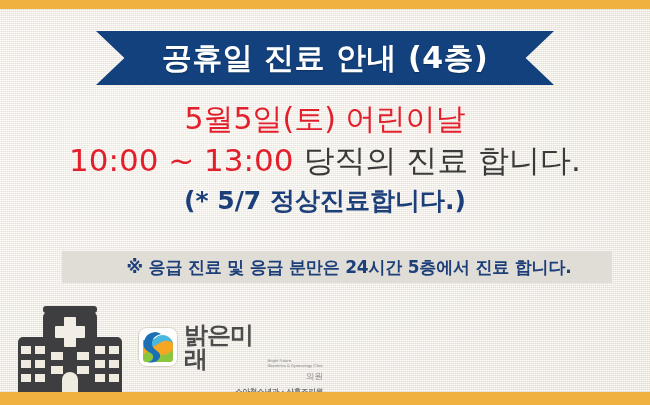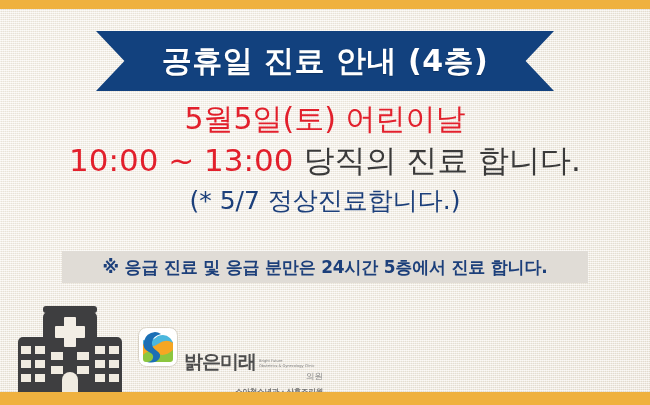--- a/index.html
+++ b/index.html
@@ -35,21 +35,21 @@
   }
   .edge-bar.top { top: 0; }
   .edge-bar.bottom { bottom: 0; height: 13px; }
 
   
   .ribbon-wrap {
     position: absolute;
     top: 31px;
     left: 96px;
     width: 458px;
-    height: 60px;
+    height: 54px;
   }
   .ribbon {
     width: 100%;
     height: 100%;
     background: #12417e;
     -webkit-clip-path: polygon(0% 0%, 100% 0%, 100% 100%, 0% 100%, 6.2% 50%);
     clip-path: polygon(0% 0%, 100% 0%, 93.8% 50%, 100% 100%, 0% 100%, 6.2% 50%);
     display: flex;
     align-items: center;
     justify-content: center;
@@ -83,33 +83,35 @@
   }
   .line-2 {
     font-size: 31px;
     margin-bottom: 4px;
   }
   .line-2 .time { color: #e2202c; margin-top: 22px; }
   .line-2 .rest { color: #3a3a3a; padding-left: 10px; margin-top: 44px; }
   .line-3 {
     font-size: 25px;
     color: #1c3f7a;
+    font-weight: bold;
   }
 
   
   .notice-band {
     position: absolute;
     top: 251px;
     left: 62px;
     width: 526px;
     height: 32px;
     background: #e0dcd6;
     display: flex;
     align-items: center;
     justify-content: center;
+    padding-left: 24px;
   }
   .notice-text {
     color: #1c3f7a;
     font-size: 17px;
     font-weight: bold;
     white-space: nowrap;
     letter-spacing: -0.2px;
   }
 
   
@@ -141,26 +143,25 @@
     left: 46px;
     top: 0;
     width: 139px;
   }
   .logo-row-1 {
     display: flex;
     align-items: flex-end;
     gap: 3px;
   }
   .logo-name-1 {
-    font-size: 19px;
+    font-size: 24px;
     font-weight: bold;
     color: #4c4c4c;
     line-height: 1;
     letter-spacing: -1px;
-    margin-top: 29px;
   }
   .logo-en {
     font-size: 3.6px;
     color: #7d7d7d;
     line-height: 1.45;
     padding-bottom: 2px;
     white-space: nowrap;
   }
   .logo-row-2 {
     display: flex;

